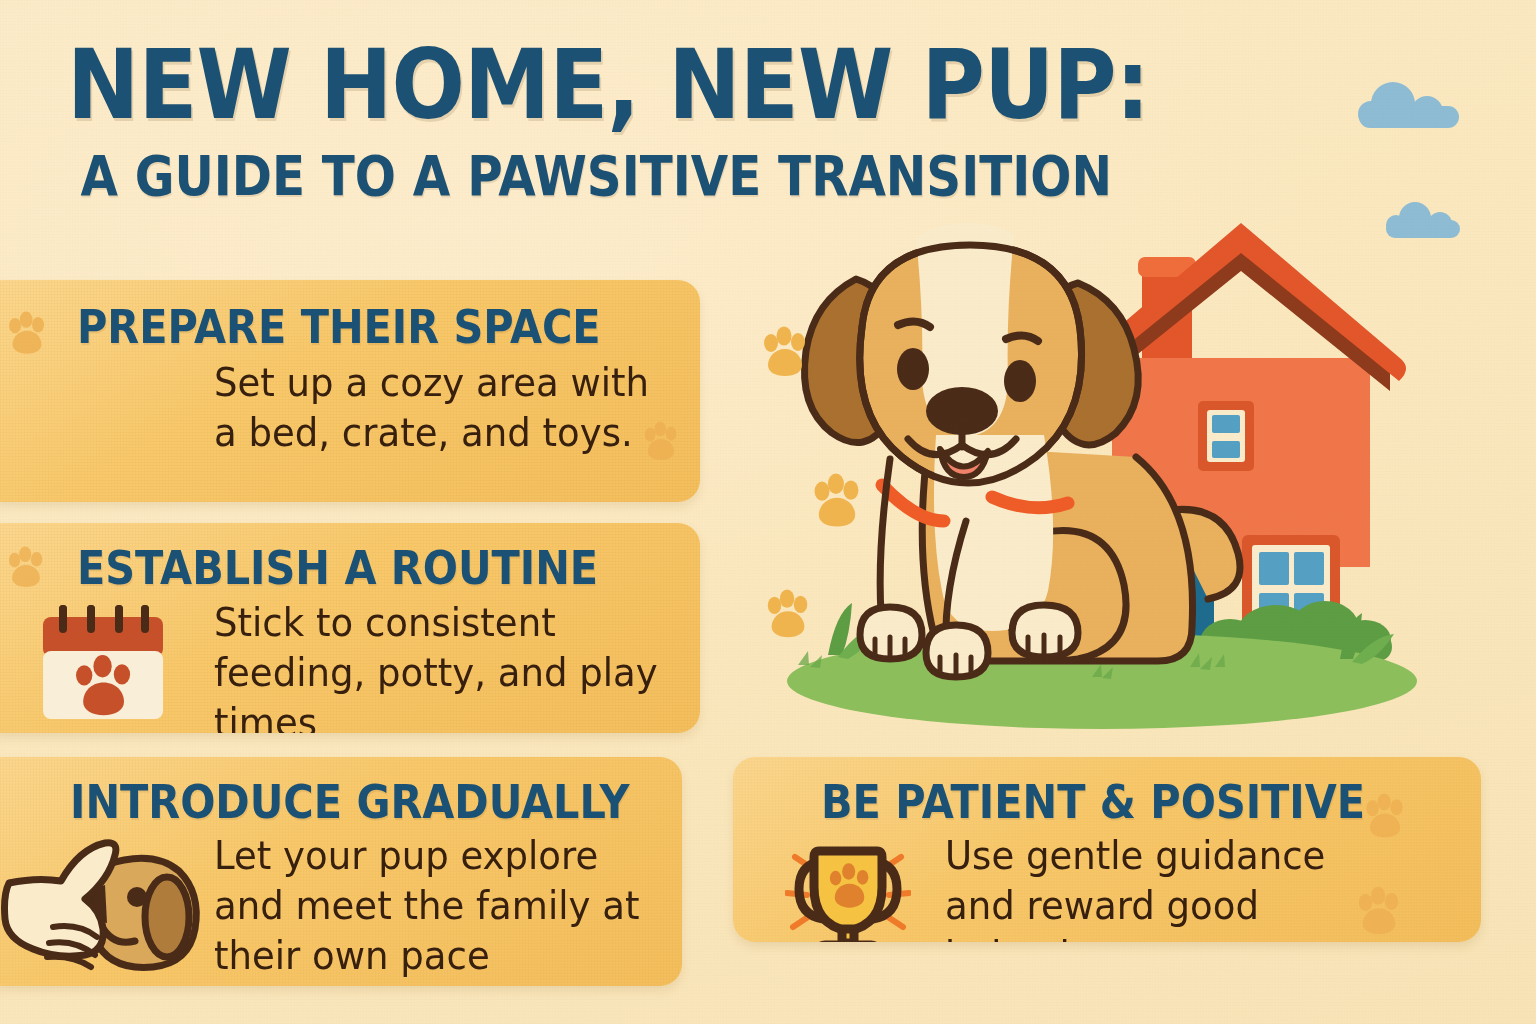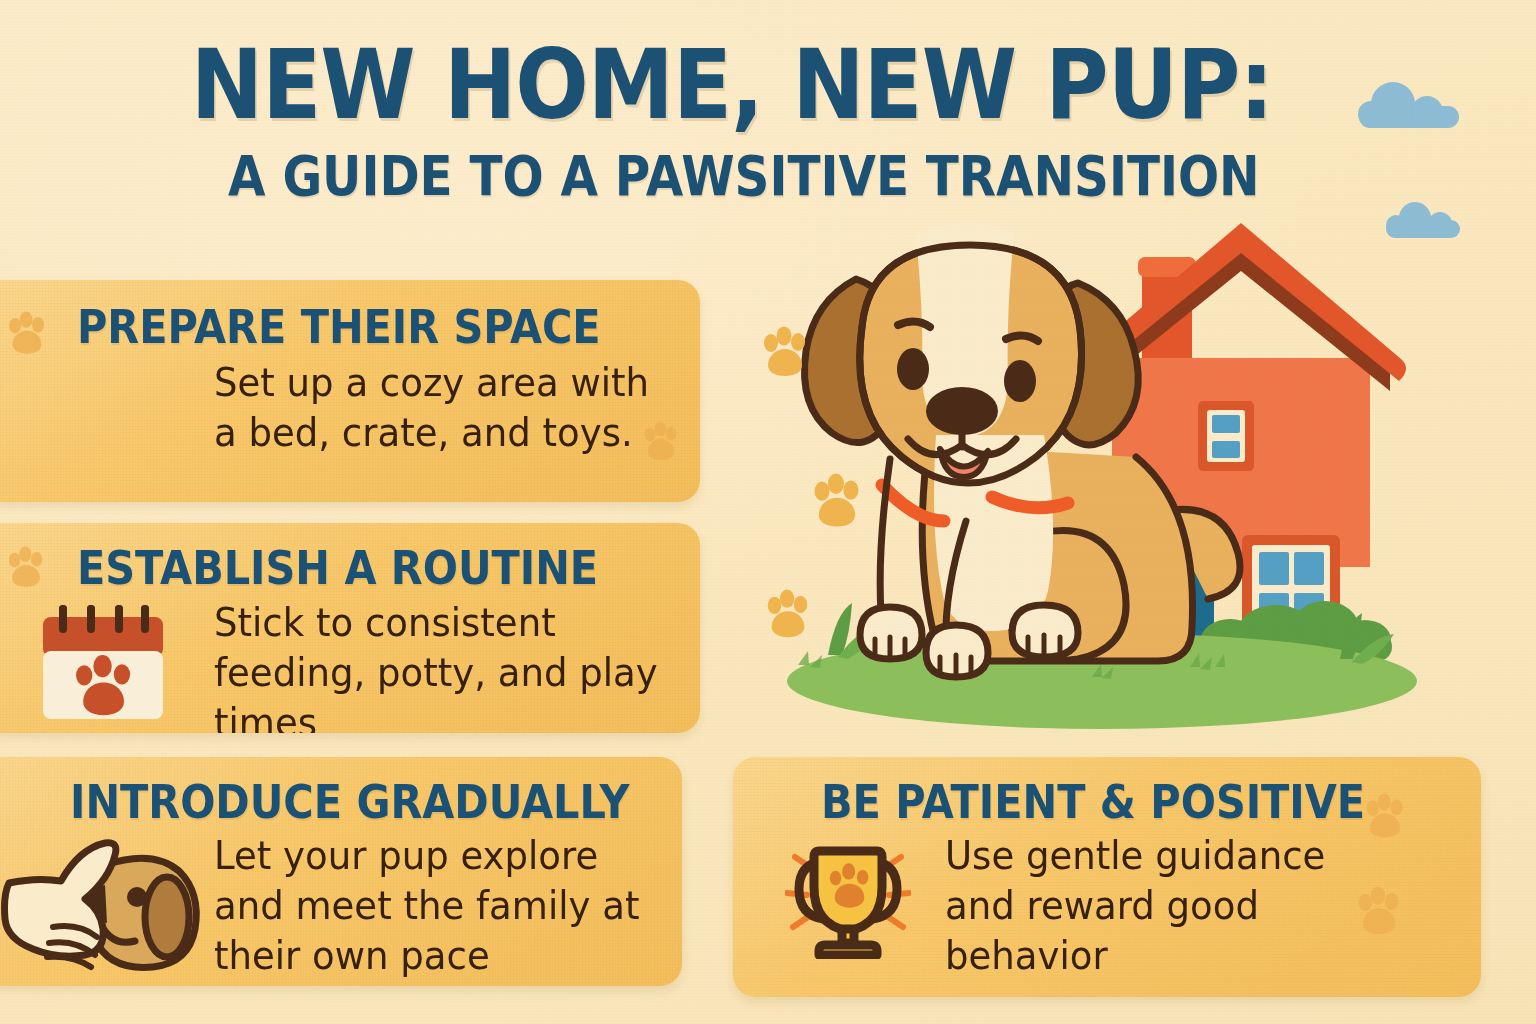--- a/index.html
+++ b/index.html
@@ -16,21 +16,21 @@
       linear-gradient(160deg,#fbeac6 0%, #fae7bd 55%, #f7e3b6 100%);
   }
   
   #grain { position:absolute; inset:0; opacity:.35; pointer-events:none;
     background-image:
       repeating-linear-gradient(0deg, rgba(160,120,60,.035) 0 1px, transparent 1px 3px),
       repeating-linear-gradient(90deg, rgba(160,120,60,.03) 0 1px, transparent 1px 3px);
   }
 
   
-  #title-block { position:absolute; left:0; top:38px; width:1340px; text-align:right; }
+  #title-block { position:absolute; left:0; top:38px; width:1340px; text-align:left; }
   #title-main {
     font-family:"DejaVu Sans", sans-serif;
     font-weight:700;
     font-size:96px;
     line-height:.98;
     letter-spacing:-1px;
     color:#1b5174;
     transform:scaleX(.90);
     text-shadow:2px 3px 0 rgba(120,90,40,.17);
     white-space:nowrap;
@@ -57,21 +57,21 @@
   }
   .card::after{ 
     content:""; position:absolute; inset:0; pointer-events:none; opacity:.5;
     background-image:
       repeating-linear-gradient(0deg, rgba(150,100,35,.05) 0 1px, transparent 1px 3px),
       repeating-linear-gradient(90deg, rgba(150,100,35,.04) 0 1px, transparent 1px 3px);
   }
   #card-1 { left:-18px; top:280px;  width:718px; height:222px; }
   #card-2 { left:-18px; top:523px;  width:718px; height:210px; }
   #card-3 { left:-18px; top:757px;  width:700px; height:229px; }
-  #card-4 { left:733px; top:757px;  width:748px; height:240px; }
+  #card-4 { left:733px; top:757px;  width:748px; height:185px; }
 
   .card-title {
     position:absolute;
     font-family:"DejaVu Sans", sans-serif;
     font-weight:700;
     color:#1b5174;
     transform:scaleX(.90);
     transform-origin:left center;
     text-shadow:1px 2px 0 rgba(140,100,45,.14);
     white-space:nowrap;

